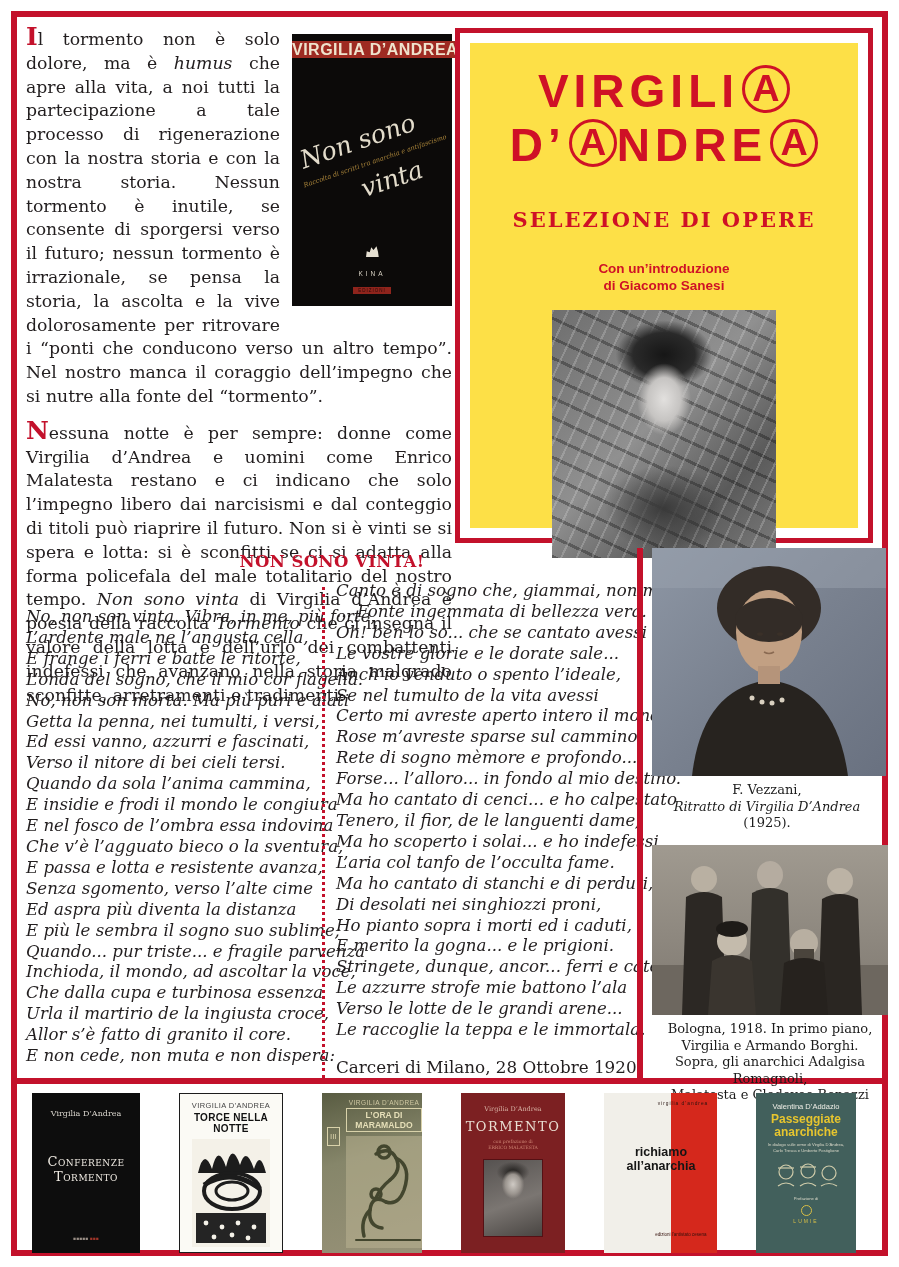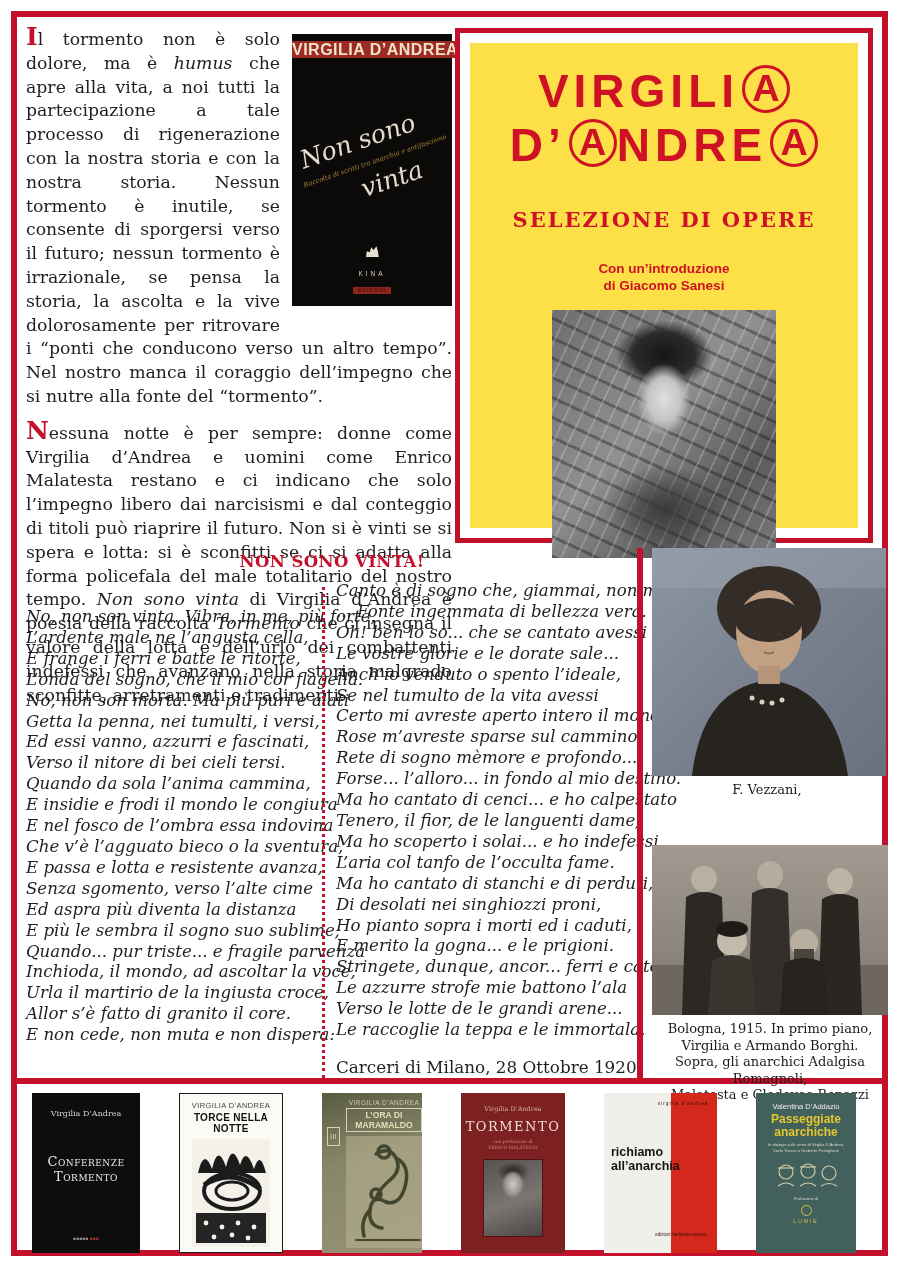--- a/index.html
+++ b/index.html
@@ -90,21 +90,21 @@
   .bk4-author{font-size:6.5px;margin-top:12px;color:#d9b3a6;}
   .bk4-title{font-size:13px;letter-spacing:1.5px;margin-top:6px;}
   .bk4-small{font-size:4.5px;line-height:6px;color:#cf8574;margin-top:5px;}
   .bk4-photo{width:58px;height:76px;margin:8px auto 0;border:1px solid #551014;
      background:radial-gradient(ellipse 14px 18px at 50% 32%,#cfcac4 0%,#9a948e 55%,rgba(80,80,80,0) 80%),
                 radial-gradient(ellipse 22px 14px at 50% 16%,#1c1a18 0%,rgba(30,30,30,0) 75%),
                 linear-gradient(160deg,#565250,#7b7672 55%,#494542);}
   .bk5{width:113px;background:#f1efe9;font-family:"Liberation Sans",sans-serif;}
   .bk5-stripe{position:absolute;right:0;top:0;width:46px;height:100%;background:#d5281c;}
   .bk5-author{position:absolute;top:8px;right:1px;width:66px;font-size:4.8px;letter-spacing:1px;color:#26120f;}
-  .bk5-title{position:absolute;top:52px;left:7px;width:100px;text-align:left;font-size:12.5px;font-weight:bold;color:#151515;line-height:14px;}
+  .bk5-title{position:absolute;top:52px;left:7px;width:100px;text-align:center;font-size:12.5px;font-weight:bold;color:#151515;line-height:14px;}
   .bk5-pub{position:absolute;bottom:16px;right:0;width:72px;font-size:4.5px;color:#35100c;}
   .bk6{width:100px;background:#42605c;color:#e6e4d8;font-family:"Liberation Sans",sans-serif;}
   .bk6-author{font-size:7.5px;margin-top:9px;color:#efeee6;}
   .bk6-title{font-size:12px;font-weight:bold;color:#e7c52e;line-height:12.5px;margin-top:2px;}
   .bk6-sub{font-size:4.2px;line-height:5.5px;color:#d9d8c8;margin-top:4px;}
   .bk6-pref{font-size:4.2px;color:#d9d8c8;margin-top:4px;}
   .bk6-logo{font-size:5px;letter-spacing:2px;color:#d9bf46;margin-top:2px;}
   .bk6-logoC{width:9px;height:9px;border:1px solid #d9bf46;border-radius:50%;margin:4px auto 0;}
   svg{display:block;}
 </style>
@@ -164,20 +164,21 @@
           <div>Quando da sola l’anima cammina,</div>
           <div>E insidie e frodi il mondo le congiura</div>
           <div>E nel fosco de l’ombra essa indovina</div>
           <div>Che v’è l’agguato bieco o la sventura,</div>
           <div>E passa e lotta e resistente avanza,</div>
           <div>Senza sgomento, verso l’alte cime</div>
           <div>Ed aspra più diventa la distanza</div>
           <div>E più le sembra il sogno suo sublime;</div>
           <div>Quando... pur triste... e fragile parvenza</div>
           <div>Inchioda, il mondo, ad ascoltar la voce,</div>
+          <div>Che dalla cupa e turbinosa essenza</div>
           <div>Urla il martirio de la ingiusta croce,</div>
           <div>Allor s’è fatto di granito il core.</div>
           <div>E non cede, non muta e non dispera:</div>
         </div>
       <div class="dotline"></div>
       <div class="poem-col col2">
         <div>
             <div>Canto è di sogno che, giammai, non muore...</div>
             <div>... Fonte ingemmata di bellezza vera.</div>
             <div>Oh! ben lo so... che se cantato avessi</div>
@@ -228,20 +229,21 @@
       <circle cx="100" cy="150" r="2.5" fill="#d9d0c0"></circle>
         <circle cx="110" cy="154" r="2.5" fill="#d9d0c0"></circle>
       <circle cx="120" cy="155" r="2.5" fill="#d9d0c0"></circle>
         <circle cx="130" cy="152" r="2.5" fill="#d9d0c0"></circle>
       <ellipse cx="108" cy="86" rx="3" ry="1.8" fill="#3a3028"></ellipse>
         <ellipse cx="128" cy="86" rx="3" ry="1.8" fill="#3a3028"></ellipse>
       <path d="M112,104 Q117,107 122,104" stroke="#8a6a52" stroke-width="1.5" fill="none"></path>
     </svg>
     <div class="caption">
       <div>F. Vezzani,</div>
+      <div><span class="itl">Ritratto di Virgilia D’Andrea</span><span> (1925).</span></div>
     </div>
   </div>
 
   <div class="fig fig-group">
     <svg width="236" height="170">
       <defs>
         <linearGradient id="gg" x1="0" y1="0" x2="0" y2="1">
           <stop offset="0" stop-color="#a09a90"></stop>
             <stop offset="1" stop-color="#7e7870"></stop>
         </linearGradient>
@@ -255,21 +257,21 @@
       <circle cx="188" cy="36" r="13" fill="#bcb3a5"></circle>
         <path d="M166,170 L170,54 Q188,44 206,54 L210,170 Z" fill="#2a2622"></path>
       <circle cx="80" cy="96" r="15" fill="#c4bbac"></circle>
         <ellipse cx="80" cy="84" rx="16" ry="8" fill="#1e1b18"></ellipse>
       <path d="M56,170 L60,116 Q80,104 100,116 L104,170 Z" fill="#3a352f"></path>
       <circle cx="152" cy="98" r="14" fill="#b8afa1"></circle>
         <rect x="142" y="104" width="20" height="10" fill="#4a443c"></rect>
       <path d="M128,170 L132,118 Q152,108 172,118 L176,170 Z" fill="#26221e"></path>
     </svg>
     <div class="caption">
-        <div>Bologna, 1915. In primo piano,</div>
+        <div>Bologna, 1918. In primo piano,</div>
         <div>Virgilia e Armando Borghi.</div>
         <div>Sopra, gli anarchici Adalgisa Romagnoli,</div>
         <div>Malatesta e Clodoveo Bonazzi</div>
       </div>
   </div>
 
   <div class="shelf">
 
     <div class="bk bk1">
       <div class="bk1-author">Virgilia D’Andrea</div>

